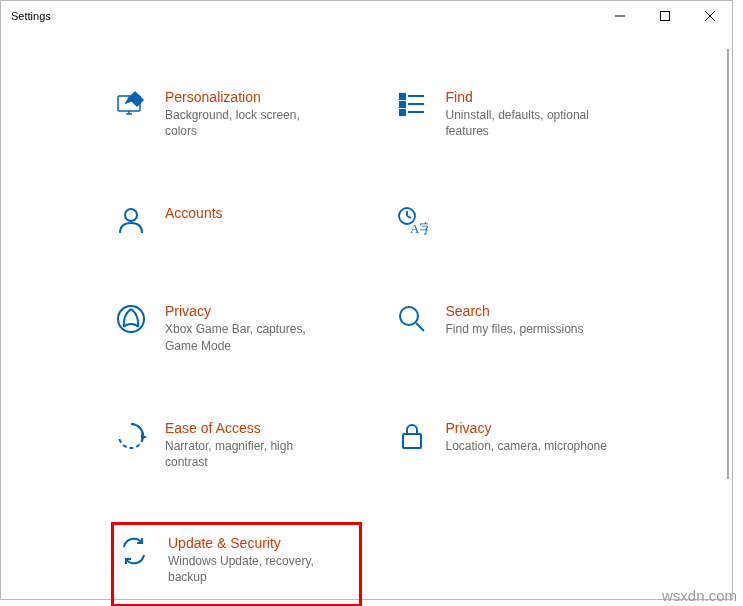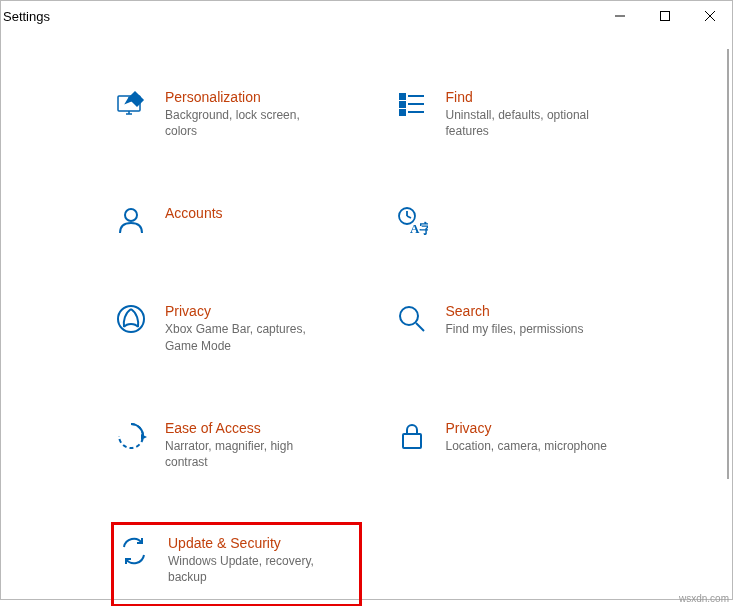--- a/index.html
+++ b/index.html
@@ -15,22 +15,22 @@
       width: 733px;
       height: 600px;
       border: 1px solid #b9b9b9;
       background: #fff;
       position: relative;
     }
     .titlebar {
       height: 30px;
       display: flex;
       align-items: center;
-      padding-left: 2px;
-      font-size: 13px;
+      padding-left: 10px;
+      font-size: 11px;
       color: #000;
     }
     .window-controls {
       position: absolute;
       right: 0;
       top: 0;
       display: flex;
       height: 30px;
     }
     .win-btn {
@@ -62,21 +62,20 @@
       margin-top: -6px;
     }
     .cat-icon {
       width: 32px;
       height: 32px;
       flex-shrink: 0;
       color: #0063B1;
       display: flex;
       align-items: center;
       justify-content: flex-end;
-      font-weight: bold;
     }
     .cat-icon svg { width: 32px; height: 32px; }
     .cat-text { flex: 1; }
     .cat-title {
       font-size: 14px;
       color: #c2410c;
       font-weight: 400;
       margin-bottom: 2px;
     }
     .cat-desc {
@@ -94,23 +93,23 @@
       background: transparent;
     }
     .scrollbar-thumb {
       width: 2px;
       height: 430px;
       background: #a7a7a7;
       margin-left: 1px;
     }
     .watermark {
       position: absolute;
-      right: 14px;
+      right: 6px;
       bottom: 2px;
-      font-size: 10px;
+      font-size: 15px;
       color: #9a9a9a;
     }
   </style>
 </head>
 <body>
 
 <div class="window">
   <div class="titlebar">
     <span>Settings</span>
   </div>

